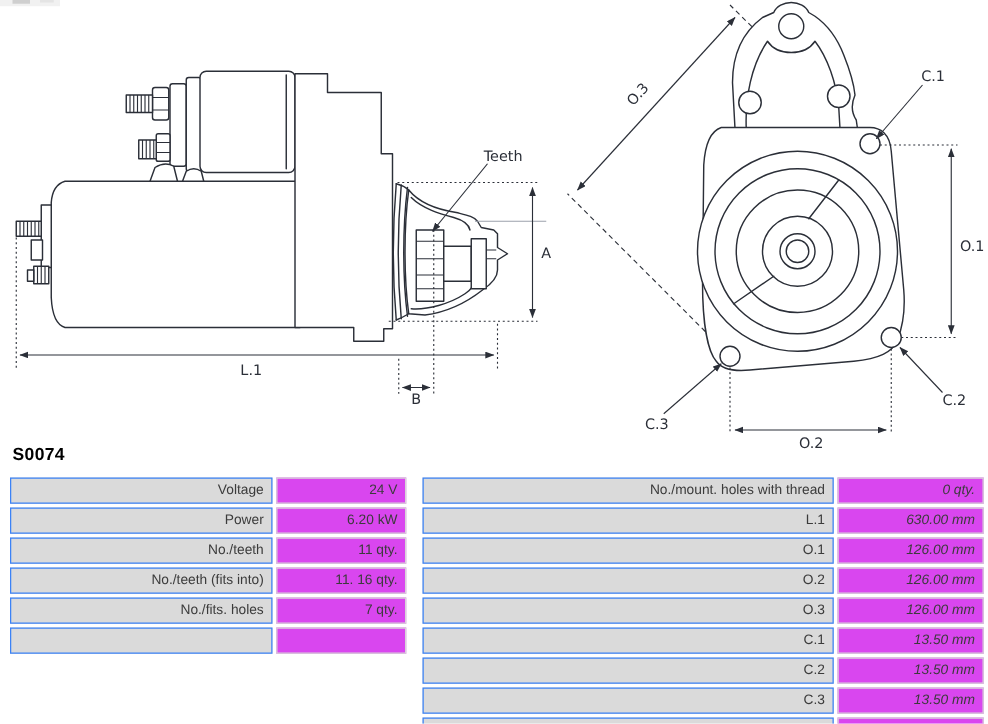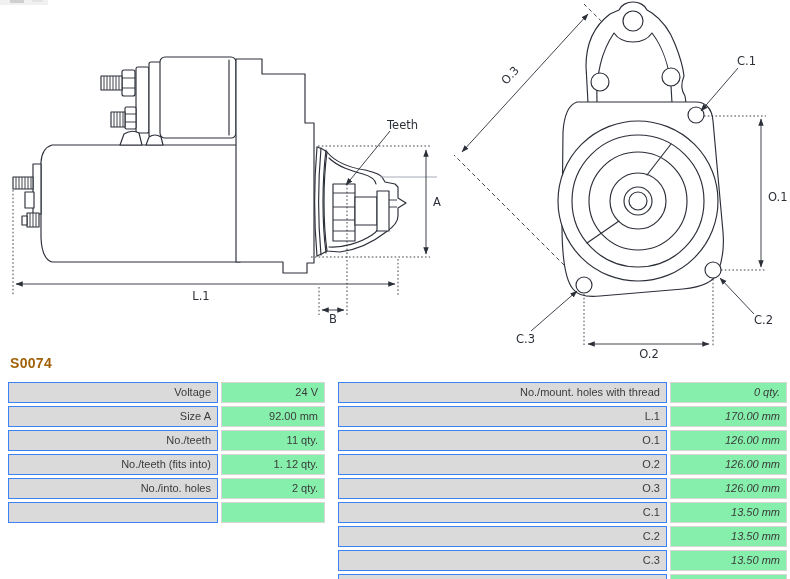--- a/index.html
+++ b/index.html
@@ -16,30 +16,30 @@
   .fl{fill:#ffffff;stroke:#2b2f38;stroke-width:1.15;stroke-linejoin:round;}
   .thin{fill:none;stroke:#2b2f38;stroke-width:0.9;}
   .dim{fill:none;stroke:#2b2f38;stroke-width:0.9;}
   .dot{fill:none;stroke:#2b2f38;stroke-width:0.9;stroke-dasharray:1.6 2.2;}
   .dsh{fill:none;stroke:#2b2f38;stroke-width:0.9;stroke-dasharray:4 3;}
   .gray{fill:none;stroke:#9ba1ab;stroke-width:0.9;}
   .lbl{font-family:"DejaVu Sans", sans-serif;font-size:11.5px;fill:#2b2f38;}
 
   
   #part-number{position:absolute;left:10px;top:355px;font-size:14px;font-weight:bold;
-               color:#a16207;letter-spacing:0.3px;}
+               color:#000000;letter-spacing:0.3px;}
 
   
   table.spec{position:absolute;border-collapse:separate;border-spacing:3px 3.5px;top:379px;}
   #spec-left{left:5px;}
   #spec-right{left:335px;}
   table.spec td{height:19px;line-height:19px;font-size:11px;color:#3b3b3b;
                 text-align:right;padding:0 6px 0 2px;white-space:nowrap;overflow:hidden;}
   td.lab{background:#dadada;border:1px solid #3b82f6;}
-  td.val{background:#86efac;border:1px solid #d6d6d6;}
+  td.val{background:#d946ef;border:1px solid #d6d6d6;}
   #spec-left td.lab{width:200px;}
   #spec-left td.val{width:94px;}
   #spec-right td.lab{width:300px;padding-left:24px;}
   #spec-right td.val{width:108px;font-style:italic;}
 </style>
 </head>
 <body>
 
 <div id="stage">
 
@@ -165,51 +165,51 @@
 
   <div id="part-number">S0074</div>
 
   <table class="spec" id="spec-left">
     <tbody>
         <tr>
       <td class="lab">Voltage</td>
       <td class="val">24 V</td>
     </tr>
     <tr>
-      <td class="lab">Size A</td>
-      <td class="val">92.00 mm</td>
+      <td class="lab">Power</td>
+      <td class="val">6.20 kW</td>
     </tr>
     <tr>
       <td class="lab">No./teeth</td>
       <td class="val">11 qty.</td>
     </tr>
     <tr>
       <td class="lab">No./teeth (fits into)</td>
-      <td class="val">1. 12 qty.</td>
-    </tr>
-    <tr>
-      <td class="lab">No./into. holes</td>
-      <td class="val">2 qty.</td>
+      <td class="val">11. 16 qty.</td>
+    </tr>
+    <tr>
+      <td class="lab">No./fits. holes</td>
+      <td class="val">7 qty.</td>
     </tr>
     <tr>
       <td class="lab"></td>
           <td class="val"></td>
     </tr>
   </tbody>
     </table>
 
   <table class="spec" id="spec-right">
     <tbody>
         <tr>
       <td class="lab">No./mount. holes with thread</td>
       <td class="val">0 qty.</td>
     </tr>
     <tr>
       <td class="lab">L.1</td>
-      <td class="val">170.00 mm</td>
+      <td class="val">630.00 mm</td>
     </tr>
     <tr>
       <td class="lab">O.1</td>
       <td class="val">126.00 mm</td>
     </tr>
     <tr>
       <td class="lab">O.2</td>
       <td class="val">126.00 mm</td>
     </tr>
     <tr>

